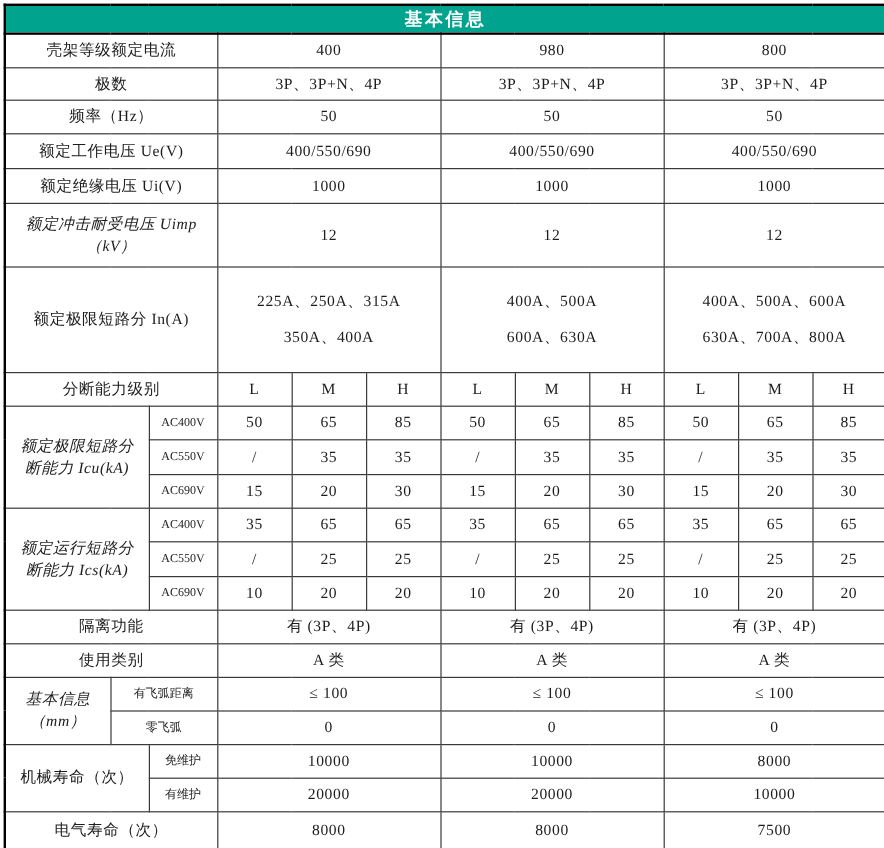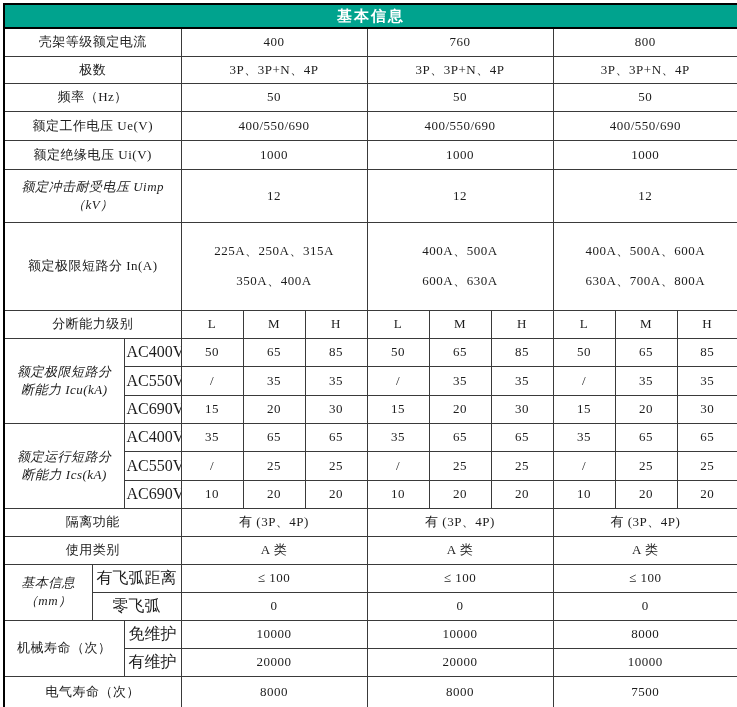--- a/index.html
+++ b/index.html
@@ -20,21 +20,21 @@
     overflow:hidden;
     letter-spacing:0.5px;
   }
   td.title {
     background:#00a38e; color:#ffffff;
     font-weight:bold; font-size:15px; letter-spacing:2px;
     border:2px solid #000;
   }
   td.pre { white-space:pre-line;font-style:italic; }
   td.twolines { line-height:2.3em; white-space:pre-line;margin-top:29px; }
-  td.sub { font-size:16px; letter-spacing:0; }
+  td.sub { font-size:10px; letter-spacing:0; }
 </style>
 </head>
 <body>
 
 <table class="spec">
   <colgroup>
     <col style="width:88px">
       <col style="width:32px">
       <col style="width:57px">
     <col style="width:62px">
@@ -49,21 +49,21 @@
   </colgroup>
 
   <tbody>
       <tr style="height:24px">
     <td class="title" colspan="12">基本信息</td>
   </tr>
 
   <tr style="height:28px">
     <td colspan="3">壳架等级额定电流</td>
     <td colspan="3">400</td>
-    <td colspan="3">760</td>
+    <td colspan="3">980</td>
     <td colspan="3">800</td>
   </tr>
 
   <tr style="height:27px">
     <td colspan="3">极数</td>
     <td colspan="3">3P、3P+N、4P</td>
     <td colspan="3">3P、3P+N、4P</td>
     <td colspan="3">3P、3P+N、4P</td>
   </tr>
 

